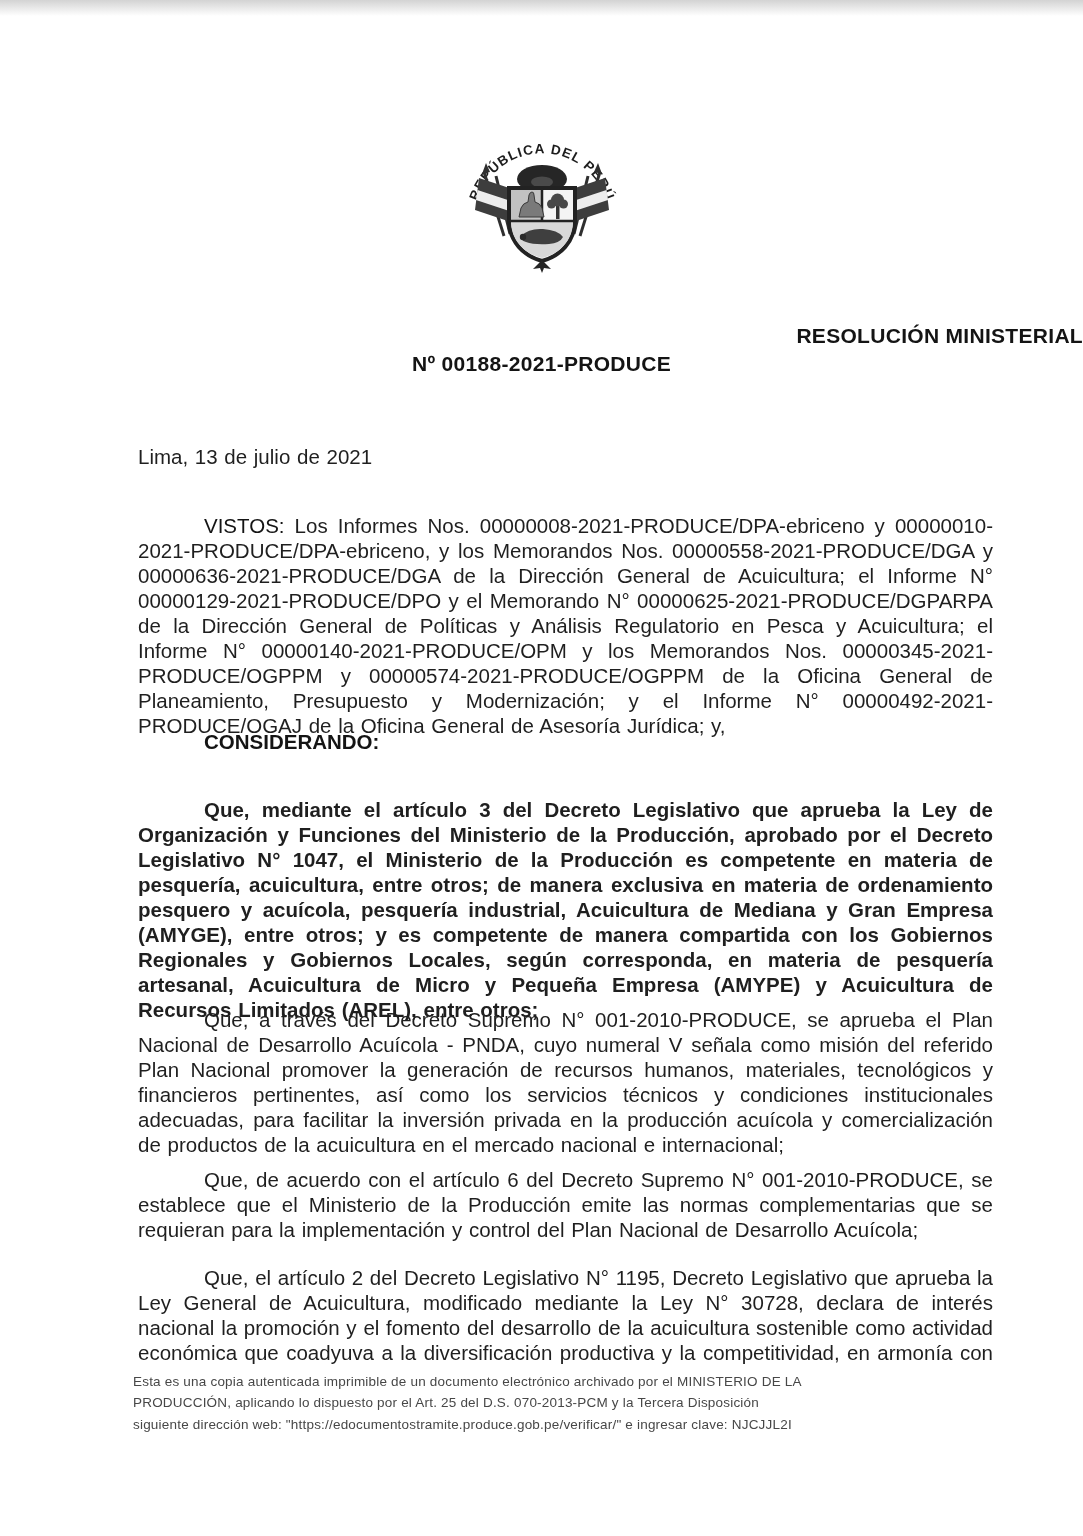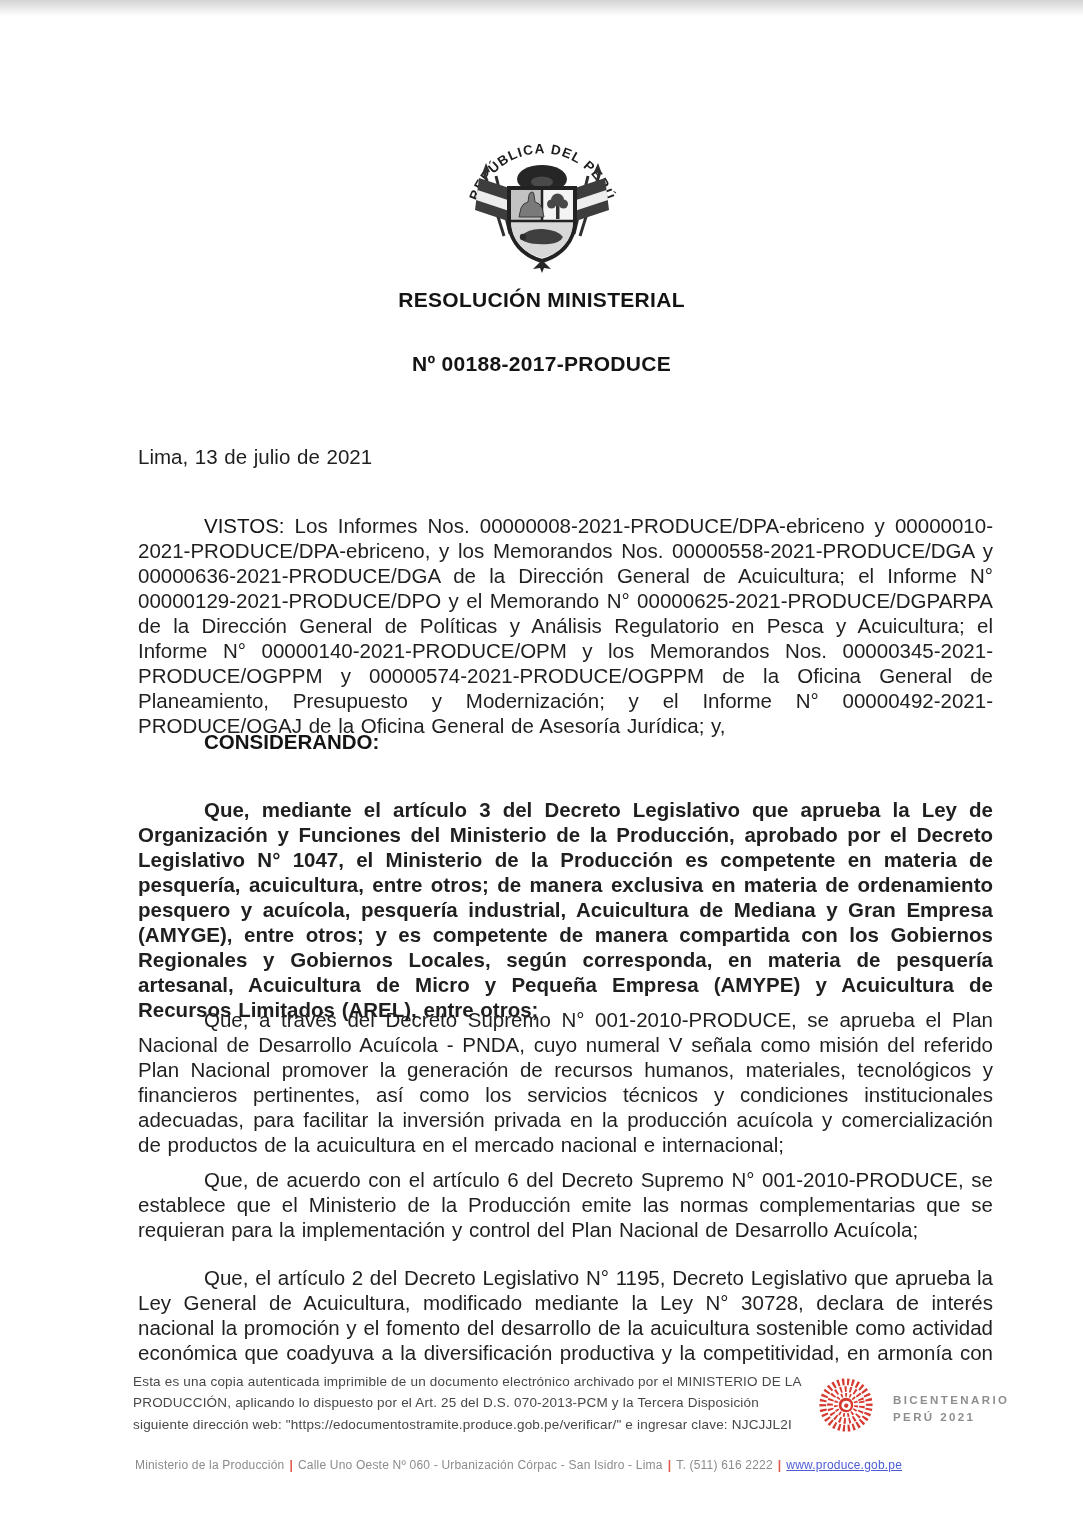--- a/index.html
+++ b/index.html
@@ -18,21 +18,21 @@
   }
   .seal{
     position:absolute;top:116px;left:50%;transform:translateX(-50%);
     width:170px;height:160px;
   }
   .doc-title,.doc-number{
     position:absolute;left:0;width:100%;
     text-align:center;font-weight:bold;font-size:21px;
     color:#141414;letter-spacing:0.3px;
   }
-  .doc-title{top:288px;}
+  .doc-title{top:324px;text-align:right;}
   .doc-number{top:352px;}
   .block{
     position:absolute;left:138px;width:855px;
     font-size:20.5px;line-height:25px;text-align:justify;
     word-spacing:1px;
   }
   .indent{text-indent:66px;}
   .dateline{top:444px;text-align:left;}
   .vistos{top:492px;}
   .considerando{top:729px;font-weight:bold;text-align:left;color:#141414;}
@@ -120,60 +120,35 @@
       <g>
         <path d="M64 120 q8 -8 22 -7 q15 1 20 8 q-3 6 -14 7 q-15 1 -23 -2 q-6 -2 -5 -6" fill="#3f3f3f"></path>
         <circle cx="66" cy="121" r="3.2" fill="#2b2b2b"></circle>
       </g>
     </g>
 
     <path d="M85 144 l-9 9 l7 -1 l2 5 l2 -5 l7 1 z" fill="#262626"></path>
   </svg>
 
   <div class="doc-title">RESOLUCIÓN MINISTERIAL</div>
-  <div class="doc-number">Nº 00188-2017-PRODUCE</div>
+  <div class="doc-number">Nº 00188-2021-PRODUCE</div>
 
   <div class="block dateline">Lima, 13 de julio de 2021</div>
 
   <p class="block vistos indent"><b class="inline-label">VISTOS:</b><span> Los Informes Nos. 00000008-2021-PRODUCE/DPA-ebriceno y 00000010-2021-PRODUCE/DPA-ebriceno, y los Memorandos Nos. 00000558-2021-PRODUCE/DGA y 00000636-2021-PRODUCE/DGA de la Dirección General de Acuicultura; el Informe N° 00000129-2021-PRODUCE/DPO y el Memorando N° 00000625-2021-PRODUCE/DGPARPA de la Dirección General de Políticas y Análisis Regulatorio en Pesca y Acuicultura; el Informe N° 00000140-2021-PRODUCE/OPM y los Memorandos Nos. 00000345-2021-PRODUCE/OGPPM y 00000574-2021-PRODUCE/OGPPM de la Oficina General de Planeamiento, Presupuesto y Modernización; y el Informe N° 00000492-2021-PRODUCE/OGAJ de la Oficina General de Asesoría Jurídica; y,</span></p>
 
   <div class="block considerando indent">CONSIDERANDO:</div>
 
   <p class="block que1 indent">Que, mediante el artículo 3 del Decreto Legislativo que aprueba la Ley de Organización y Funciones del Ministerio de la Producción, aprobado por el Decreto Legislativo N° 1047, el Ministerio de la Producción es competente en materia de pesquería, acuicultura, entre otros; de manera exclusiva en materia de ordenamiento pesquero y acuícola, pesquería industrial, Acuicultura de Mediana y Gran Empresa (AMYGE), entre otros; y es competente de manera compartida con los Gobiernos Regionales y Gobiernos Locales, según corresponda, en materia de pesquería artesanal, Acuicultura de Micro y Pequeña Empresa (AMYPE) y Acuicultura de Recursos Limitados (AREL), entre otros;</p>
   <p class="block que2 indent">Que, a través del Decreto Supremo N° 001-2010-PRODUCE, se aprueba el Plan Nacional de Desarrollo Acuícola - PNDA, cuyo numeral V señala como misión del referido Plan Nacional promover la generación de recursos humanos, materiales, tecnológicos y financieros pertinentes, así como los servicios técnicos y condiciones institucionales adecuadas, para facilitar la inversión privada en la producción acuícola y comercialización de productos de la acuicultura en el mercado nacional e internacional;</p>
   <p class="block que3 indent">Que, de acuerdo con el artículo 6 del Decreto Supremo N° 001-2010-PRODUCE, se establece que el Ministerio de la Producción emite las normas complementarias que se requieran para la implementación y control del Plan Nacional de Desarrollo Acuícola;</p>
   <p class="block que4 indent">Que, el artículo 2 del Decreto Legislativo N° 1195, Decreto Legislativo que aprueba la Ley General de Acuicultura, modificado mediante la Ley N° 30728, declara de interés nacional la promoción y el fomento del desarrollo de la acuicultura sostenible como actividad económica que coadyuva a la diversificación productiva y la competitividad, en armonía con la preservación del ambiente, la conservación de la biodiversidad y la sanidad e inocuidad de los recursos y</p>
 
   <div class="footer-area">
     <div class="auth-note">
       <div>Esta es una copia autenticada imprimible de un documento electrónico archivado por el MINISTERIO DE LA</div>
       <div>PRODUCCIÓN, aplicando lo dispuesto por el Art. 25 del D.S. 070-2013-PCM y la Tercera Disposición</div>
       <div>siguiente dirección web: "https://edocumentostramite.produce.gob.pe/verificar/" e ingresar clave: NJCJJL2I</div>
     </div>
 
-    <div class="bicentenario">
-      <svg viewBox="0 0 60 60" width="58" height="58" aria-hidden="true">
-        <g transform="translate(30,30)">
-          <g transform="rotate(8)">
-            <circle r="24" fill="none" stroke="#d6392f" stroke-width="7" stroke-dasharray="2.3 2.7"></circle>
-          </g>
-          <g transform="rotate(-14)">
-            <circle r="16.5" fill="none" stroke="#d6392f" stroke-width="6" stroke-dasharray="2 3"></circle>
-          </g>
-          <g transform="rotate(24)">
-            <circle r="10.5" fill="none" stroke="#d6392f" stroke-width="4" stroke-dasharray="1.8 2.6"></circle>
-          </g>
-          <circle r="7.5" fill="#d6392f"></circle>
-          <path d="M0.5 -4.5 q5 0.5 4.5 5.5 q-0.7 5 -5.5 4 q-5 -1 -4 -6 q0.8 -3.5 5 -3.5" fill="#ffffff"></path>
-          <path d="M0.5 -1.5 q3 0.8 1.5 3.5 q-2.5 2 -3.8 -0.5 q-0.7 -2.5 2.3 -3" fill="#d6392f"></path>
-        </g>
-      </svg>
-      <div class="bicentenario-text">
-        <div>BICENTENARIO</div>
-        <div>PERÚ 2021</div>
-      </div>
-    </div>
 
-    <div class="ministry-line">
-      <span>Ministerio de la Producción</span><span class="pipe">|</span><span>Calle Uno Oeste Nº 060 - Urbanización Córpac - San Isidro - Lima</span><span class="pipe">|</span><span>T. (511) 616 2222</span><span class="pipe">|</span><a href="#">www.produce.gob.pe</a>
-    </div>
   </div>
 </div>
 
 </body></html>

